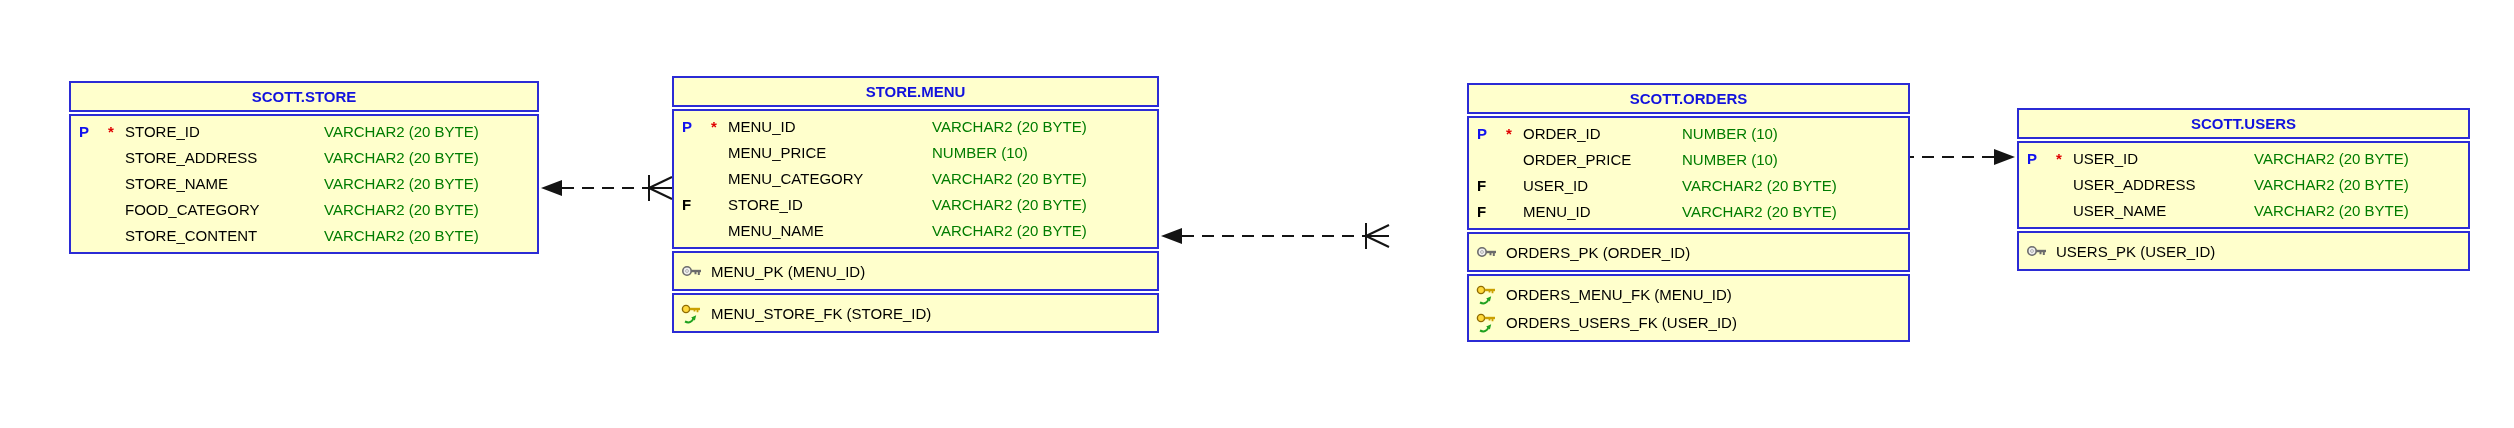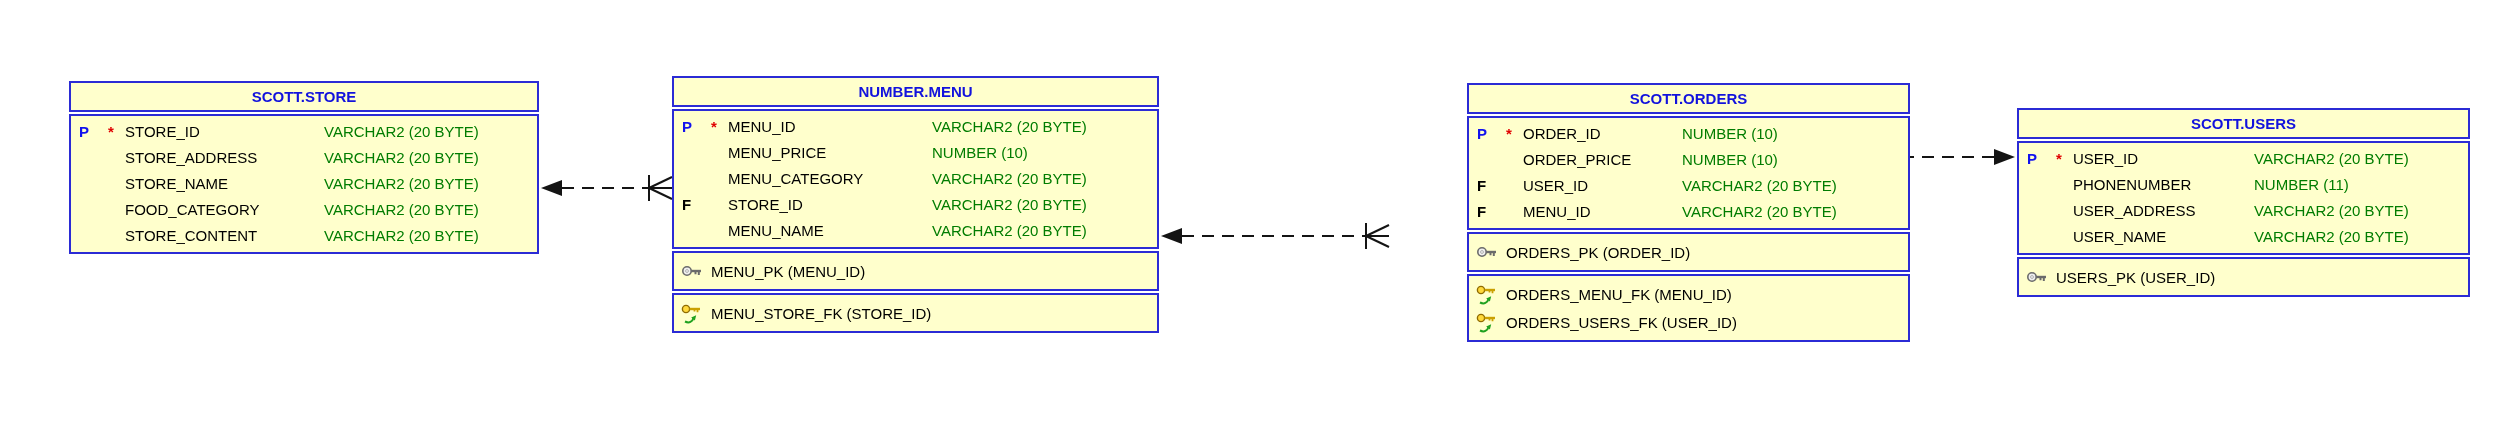--- a/index.html
+++ b/index.html
@@ -87,21 +87,21 @@
         </div>
         <div class="colrow">
           <span class="mk"></span>
           <span class="req"></span>
           <span class="cname">STORE_CONTENT</span>
           <span class="ctype" style="left: 253px;">VARCHAR2 (20 BYTE)</span>
         </div>
       </div>
     </div>
     <div class="tbl" style="left: 660px; top: 76px; width: 487px;">
-      <div class="comp first titlebar">NUMBER.MENU</div>
+      <div class="comp first titlebar">STORE.MENU</div>
       <div class="comp cols">
         <div class="colrow">
           <span class="mk">P</span>
           <span class="req">*</span>
           <span class="cname">MENU_ID</span>
           <span class="ctype" style="left: 258px;">VARCHAR2 (20 BYTE)</span>
         </div>
         <div class="colrow">
           <span class="mk"></span>
           <span class="req"></span>
@@ -228,26 +228,20 @@
       <div class="comp cols">
         <div class="colrow">
           <span class="mk">P</span>
           <span class="req">*</span>
           <span class="cname">USER_ID</span>
           <span class="ctype" style="left: 235px;">VARCHAR2 (20 BYTE)</span>
         </div>
         <div class="colrow">
           <span class="mk"></span>
           <span class="req"></span>
-          <span class="cname">PHONENUMBER</span>
-          <span class="ctype" style="left: 235px;">NUMBER (11)</span>
-        </div>
-        <div class="colrow">
-          <span class="mk"></span>
-          <span class="req"></span>
           <span class="cname">USER_ADDRESS</span>
           <span class="ctype" style="left: 235px;">VARCHAR2 (20 BYTE)</span>
         </div>
         <div class="colrow">
           <span class="mk"></span>
           <span class="req"></span>
           <span class="cname">USER_NAME</span>
           <span class="ctype" style="left: 235px;">VARCHAR2 (20 BYTE)</span>
         </div>
       </div>

